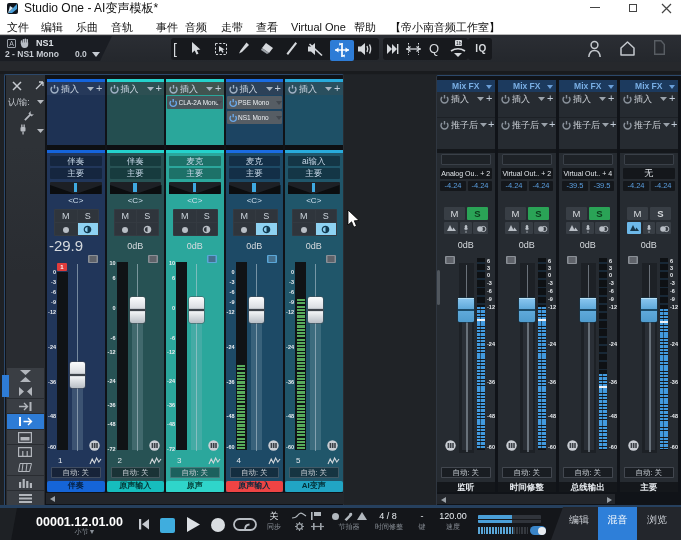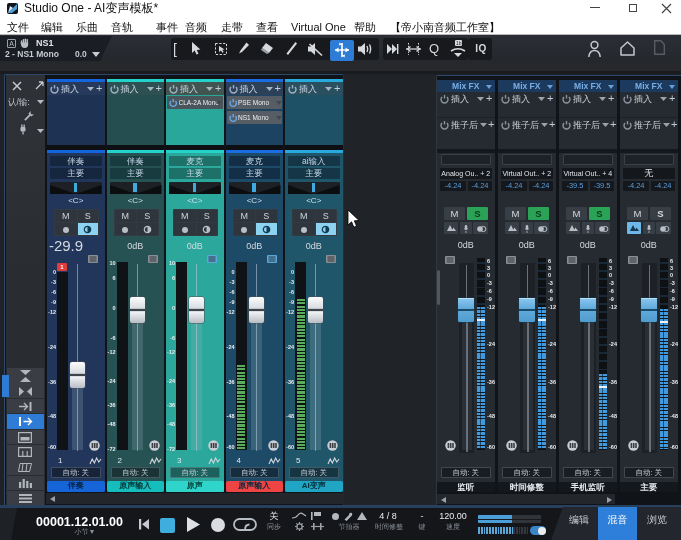--- a/index.html
+++ b/index.html
@@ -800,21 +800,21 @@
 <div class="" style="left:609px;top:379px;width:9px;height:6px;color:#eaedf0;font-size:5.5px;line-height:6px;text-align:left;font-weight:bold;">-36</div>
 <div class="" style="left:609px;top:413px;width:9px;height:6px;color:#eaedf0;font-size:5.5px;line-height:6px;text-align:left;font-weight:bold;">-48</div>
 <div class="" style="left:609px;top:444px;width:9px;height:6px;color:#eaedf0;font-size:5.5px;line-height:6px;text-align:left;font-weight:bold;">-60</div>
 <svg style="left:567px;top:440px" width="11" height="11">
     <circle cx="5.5" cy="5.5" r="5.2" fill="#caced4"></circle>
     <rect x="2.6" y="3" width="1.6" height="5" fill="#3a3f45"></rect>
     <rect x="4.9" y="3" width="1.6" height="5" fill="#3a3f45"></rect>
     <rect x="7.2" y="3" width="1.6" height="5" fill="#3a3f45"></rect>
   </svg>
 <div class="" style="left:563px;top:467px;width:49.5px;height:11px;background:rgba(10,14,18,0.45);border:1px solid rgba(190,200,210,0.25);border-radius:1px;color:#c8ced4;font-size:7.5px;line-height:9.5px;text-align:center;">自动: 关</div>
-<div class="" style="left:559px;top:481.5px;width:57.5px;height:10.5px;background:#14171b;color:#e6eaee;font-size:8.5px;line-height:10.5px;text-align:center;font-weight:bold;">手机监听</div>
+<div class="" style="left:559px;top:481.5px;width:57.5px;height:10.5px;background:#14171b;color:#e6eaee;font-size:8.5px;line-height:10.5px;text-align:center;font-weight:bold;">总线输出</div>
 <div class="" style="left:620px;top:80px;width:57.5px;height:412px;background:#262b31;"></div>
 <div class="" style="left:620px;top:80px;width:57.5px;height:12px;background:#1c3a5e;"></div>
 <div class="" style="left:620px;top:82px;width:57.5px;height:9px;color:#79aee4;font-size:8.5px;line-height:9px;text-align:center;font-weight:bold;">Mix FX</div>
 <svg style="left:669px;top:84.5px" width="6" height="4">
     <path d="M0 0 L6 0 L3 4 Z" fill="#6a9fd8"></path>
   </svg>
 <svg style="left:623px;top:94.5px" width="9.0" height="9.0">
     <path d="M2.0255 2.0255 A3.5 3.5 0 1 0 6.9745 2.0255" fill="none" stroke="#8a929c" stroke-width="1.4"></path>
     <path d="M4.5 0 L4.5 3.5" stroke="#8a929c" stroke-width="1.4"></path>
   </svg>

